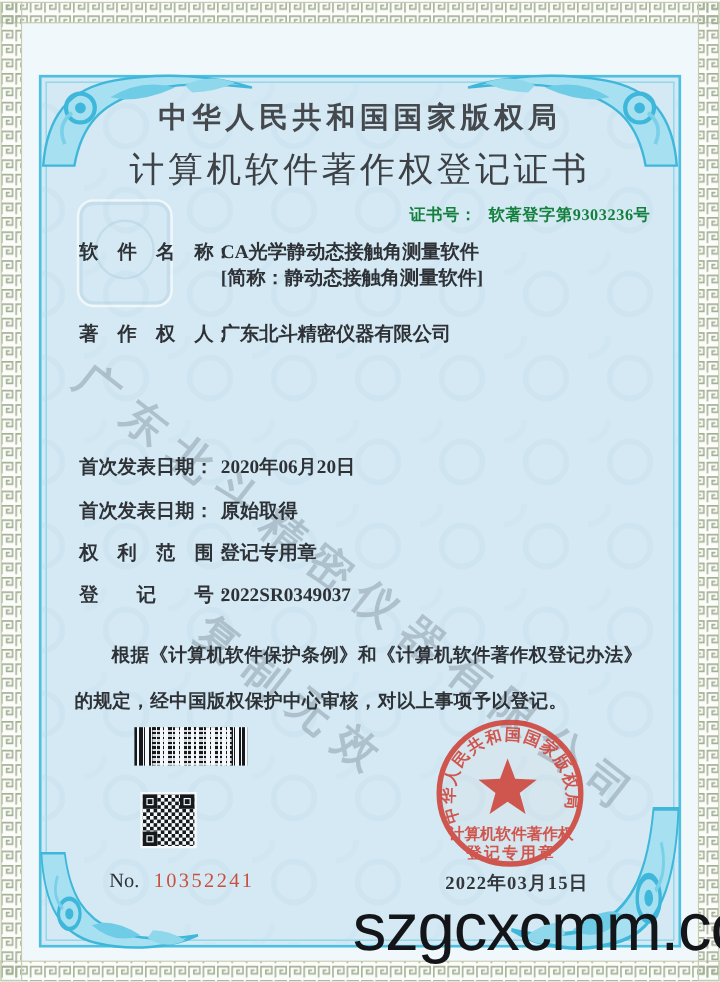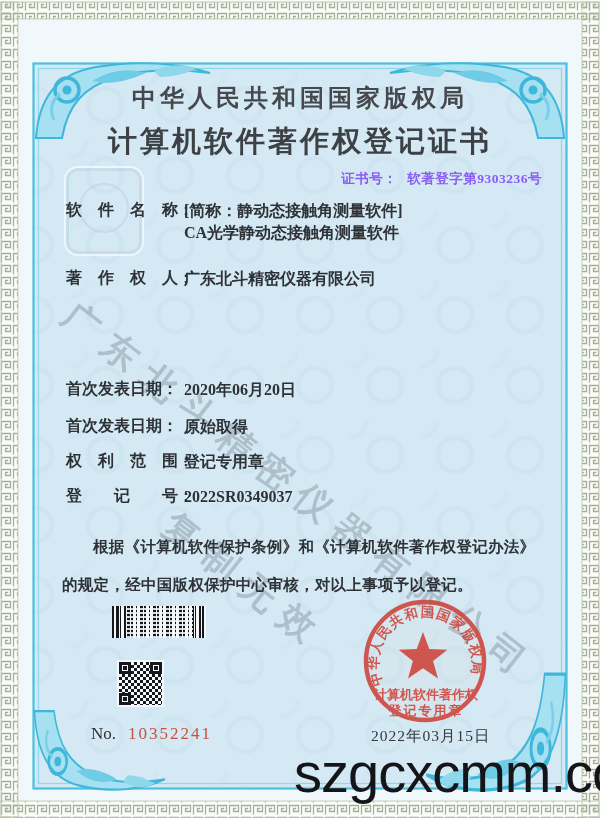--- a/index.html
+++ b/index.html
@@ -3,22 +3,22 @@
 <meta charset="utf-8">
 <style>
   html,body{margin:0;padding:0;}
   body{width:600px;height:818px;font-family:"Liberation Serif","DejaVu Serif",serif;}
   .page{position:relative;width:600px;height:818px;background:#fcfdfb;overflow:hidden;}
   svg.layer{position:absolute;left:0;top:0;}
   
   .authority{position:absolute;top:82px;left:0;width:600px;text-align:center;
     font-size:24px;font-weight:700;letter-spacing:4px;color:#45494e;}
   .cert-title{position:absolute;top:122px;left:0;width:600px;text-align:center;
-    font-size:29px;font-weight:700;letter-spacing:3px;color:#3d4146;}
-  .certno{position:absolute;top:170px;right:58px;font-size:13.5px;font-weight:700;color:#8b5cf6;letter-spacing:.5px;}
+    font-size:29px;font-weight:400;letter-spacing:3px;color:#3d4146;}
+  .certno{position:absolute;top:170px;right:58px;font-size:13.5px;font-weight:700;color:#15803d;letter-spacing:.5px;}
   .certno .lbl{margin-right:10px;}
   .field{position:absolute;left:66px;display:flex;align-items:flex-start;}
   .flabel{width:118px;font-size:16px;font-weight:700;color:#2e3237;white-space:nowrap;}
   .fval{font-size:16px;font-weight:700;color:#2e3237;line-height:22px;}
   .f0{top:200px}.f1{top:268px}.f2{top:340px}.f3{top:379px}.f4{top:416px}.f5{top:451px}.f6{top:486px}
   .statement{position:absolute;left:62px;top:528px;width:486px;font-size:15.5px;font-weight:700;
     color:#2e3237;line-height:38px;text-indent:2em;letter-spacing:.3px;}
   
   .wm{position:absolute;white-space:nowrap;font-weight:700;color:rgba(112,126,139,.38);
     transform-origin:0 0;pointer-events:none;}
@@ -41,21 +41,21 @@
       #17181c 9px 10px,#f4f8fa 10px 13px);}
   .qr{position:absolute;left:117px;top:660px;width:47px;height:47px;background:#f3f8fb;}
   .qr .qmod{position:absolute;inset:2px;background-image:repeating-conic-gradient(#17181c 0% 25%,transparent 25% 50%);
     background-size:6px 6px;}
   .qf{position:absolute;width:12px;height:12px;border:3px solid #17181c;background:#f3f8fb;box-sizing:border-box;}
   .qf::after{content:"";position:absolute;inset:1px;background:#17181c;}
   .qf.tl{left:2px;top:2px}.qf.tr{right:2px;top:2px}.qf.bl{left:2px;bottom:2px}
   
   .serial{position:absolute;left:91px;top:724px;font-size:17px;color:#2e3237;}
   .serial .num{color:#c8503f;letter-spacing:2px;margin-left:12px;margin-top:36px;}
-  .issue-date{position:absolute;left:371px;top:726px;font-size:15.5px;font-weight:400;
+  .issue-date{position:absolute;left:371px;top:726px;font-size:15.5px;font-weight:700;
     color:#34383d;letter-spacing:1px;}
 </style>
 </head>
 <body>
 
 <div class="page">
 
   <svg class="layer" width="600" height="818">
     <defs>
       <pattern id="mk" width="12" height="12" patternUnits="userSpaceOnUse">
@@ -103,22 +103,22 @@
 
   <div class="authority">中华人民共和国国家版权局</div>
   <div class="cert-title">计算机软件著作权登记证书</div>
   <div class="certno">
     <span class="lbl">证书号：</span><span>软著登字第9303236号</span>
   </div>
 
   <div class="field f0">
     <span class="flabel">软　件　名　称：</span>
     <span class="fval">
+      <span style="display:block">CA光学静动态接触角测量软件</span>
       <span style="display:block">[简称：静动态接触角测量软件]</span>
-      <span style="display:block">CA光学静动态接触角测量软件</span>
     </span>
   </div>
   <div class="field f1">
     <span class="flabel">著　作　权　人：</span>
     <span class="fval">广东北斗精密仪器有限公司</span>
   </div>
   <div class="field f3">
     <span class="flabel">首次发表日期：</span>
     <span class="fval">2020年06月20日</span>
   </div>

